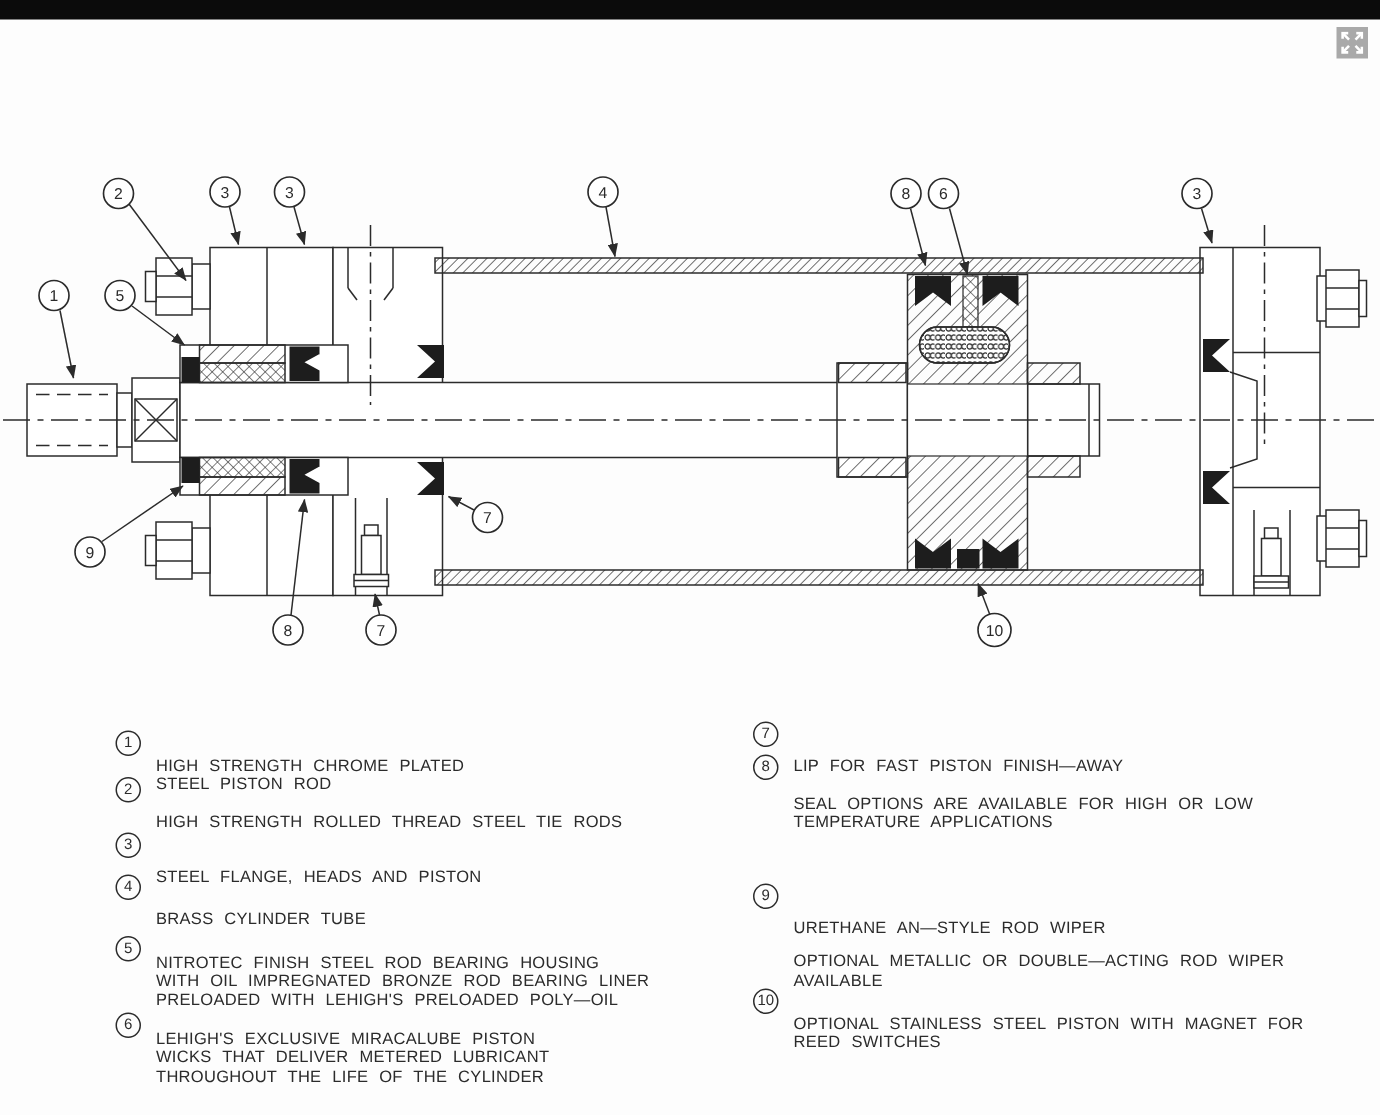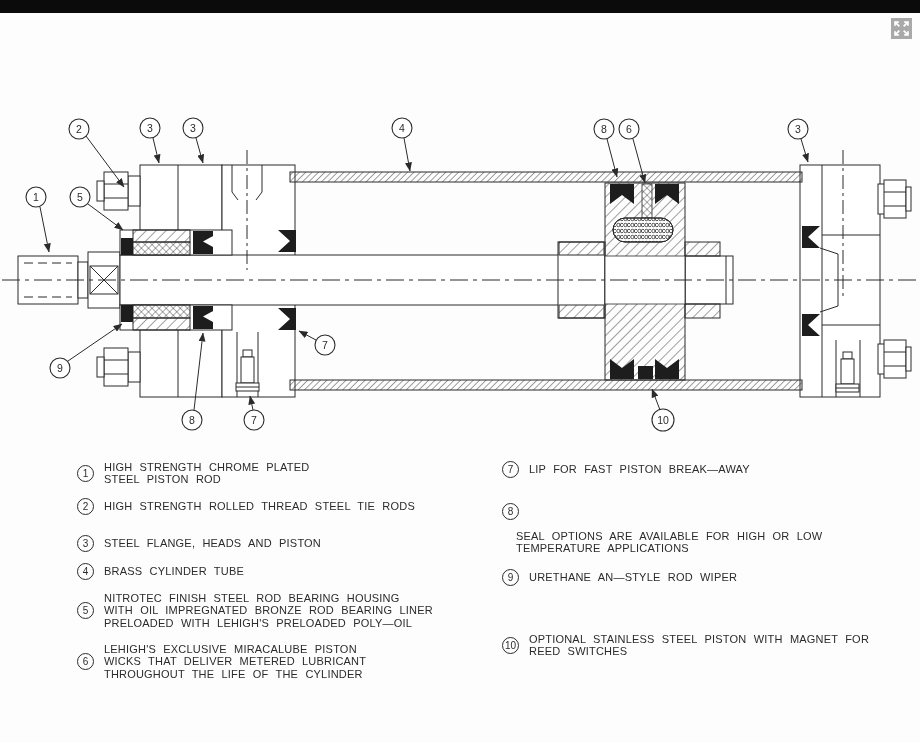--- a/index.html
+++ b/index.html
@@ -14,22 +14,22 @@
   }
   .stage{position:absolute;top:0;left:0;width:920px;height:455px;}
   
   .legend-item{position:absolute;color:#2b2b2b;}
   .legend-row{display:flex;align-items:center;gap:10px;}
   .lnum{
     min-width:17px;height:17px;border:1.2px solid #2b2b2b;border-radius:50%;
     display:flex;align-items:center;justify-content:center;
     font-size:10px;color:#2b2b2b;box-sizing:border-box;padding:0 1px;background:transparent;
   }
-  .llines{font-size:11px;line-height:12.4px;letter-spacing:0.2px;word-spacing:4px;white-space:nowrap;}
-  .lextra{font-size:11px;line-height:12.4px;letter-spacing:0.2px;word-spacing:4px;white-space:nowrap;margin-left:14px;margin-top:10px;}
+  .llines{font-size:11px;line-height:12.4px;letter-spacing:0.2px;word-spacing:4px;white-space:nowrap;margin-top:44px;}
+  .lextra{font-size:11px;line-height:12.4px;letter-spacing:0.2px;word-spacing:4px;white-space:nowrap;margin-left:27px;margin-top:10px;}
   svg .st{fill:#ffffff;stroke:#2b2b2b;stroke-width:1;}
   svg .ln{fill:none;stroke:#2b2b2b;stroke-width:1;}
   svg .blk{fill:#1d1d1d;stroke:none;}
   svg .balloon{fill:#ffffff;stroke:#2b2b2b;stroke-width:1.1;}
   svg .btxt{font-family:"Liberation Sans",sans-serif;font-size:10.5px;fill:#2b2b2b;text-anchor:middle;}
 </style>
 </head>
 <body>
 
 <div class="topbar"></div>
@@ -331,21 +331,21 @@
         <div>WICKS THAT DELIVER METERED LUBRICANT</div>
         <div>THROUGHOUT THE LIFE OF THE CYLINDER</div>
       </div>
     </div>
   </div>
 
   <div class="legend-item" style="top:461px;left:502px">
     <div class="legend-row">
       <div class="lnum">7</div>
       <div class="llines">
-        <div>LIP FOR FAST PISTON BREAK—AWAY</div>
+        <div>LIP FOR FAST PISTON FINISH—AWAY</div>
       </div>
     </div>
   </div>
 
   <div class="legend-item" style="top:503px;left:502px">
     <div class="legend-row">
       <div class="lnum">8</div>
     </div>
     <div class="lextra">
       <div>SEAL OPTIONS ARE AVAILABLE FOR HIGH OR LOW</div>
@@ -353,20 +353,24 @@
     </div>
   </div>
 
   <div class="legend-item" style="top:569px;left:502px">
     <div class="legend-row">
       <div class="lnum">9</div>
       <div class="llines">
         <div>URETHANE AN—STYLE ROD WIPER</div>
       </div>
     </div>
+    <div class="lextra">
+      <div>OPTIONAL METALLIC OR DOUBLE—ACTING ROD WIPER</div>
+      <div>AVAILABLE</div>
+    </div>
   </div>
 
   <div class="legend-item" style="top:633px;left:502px">
     <div class="legend-row">
       <div class="lnum">10</div>
       <div class="llines">
         <div>OPTIONAL STAINLESS STEEL PISTON WITH MAGNET FOR</div>
         <div>REED SWITCHES</div>
       </div>
     </div>

